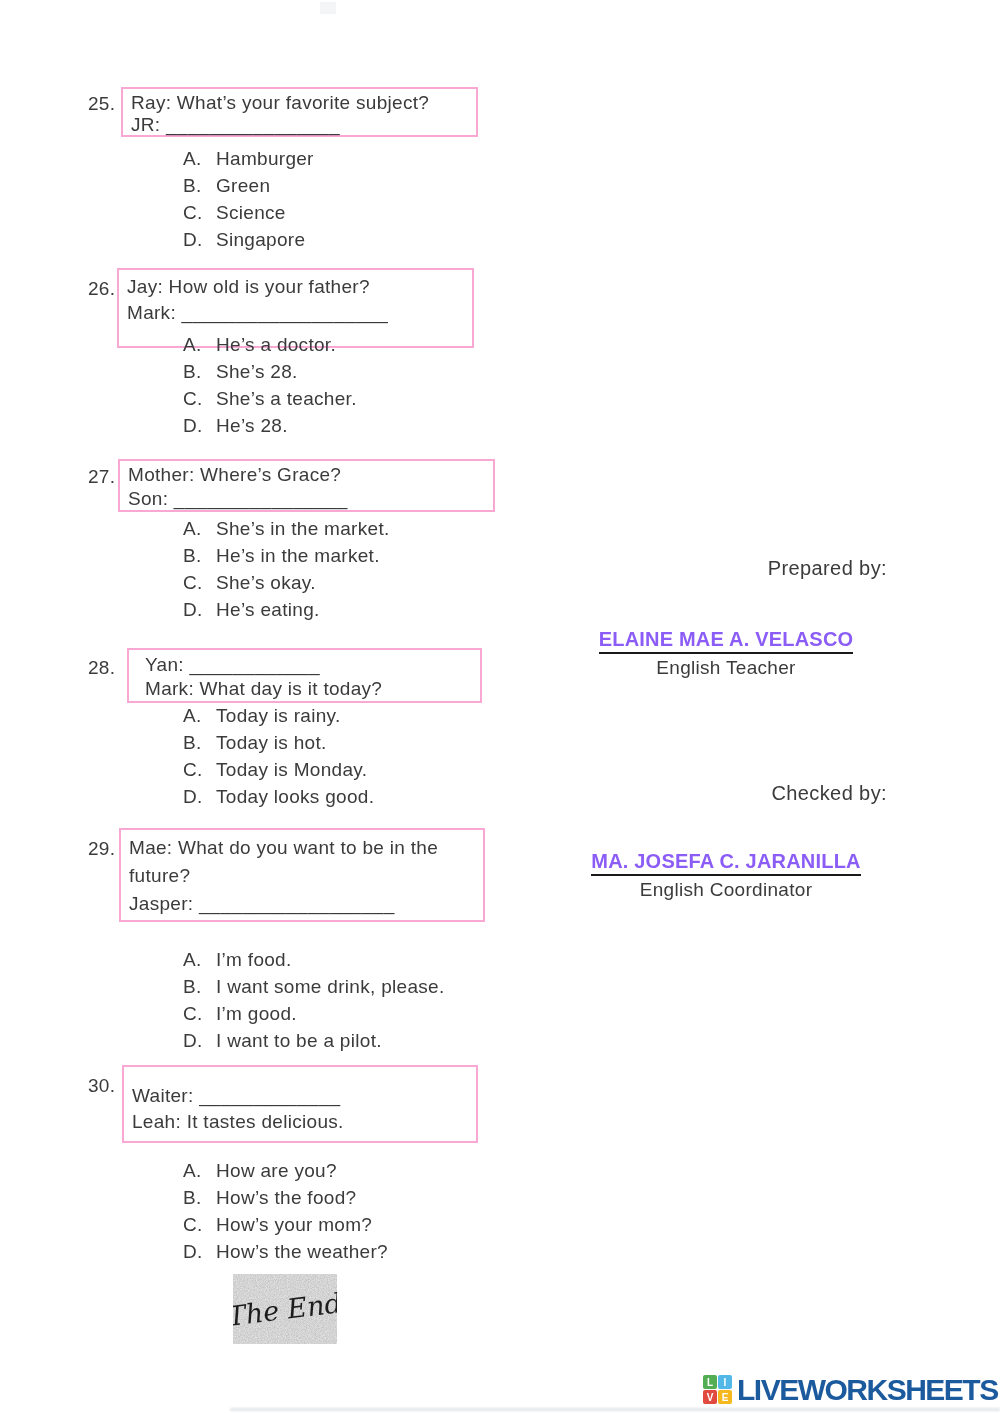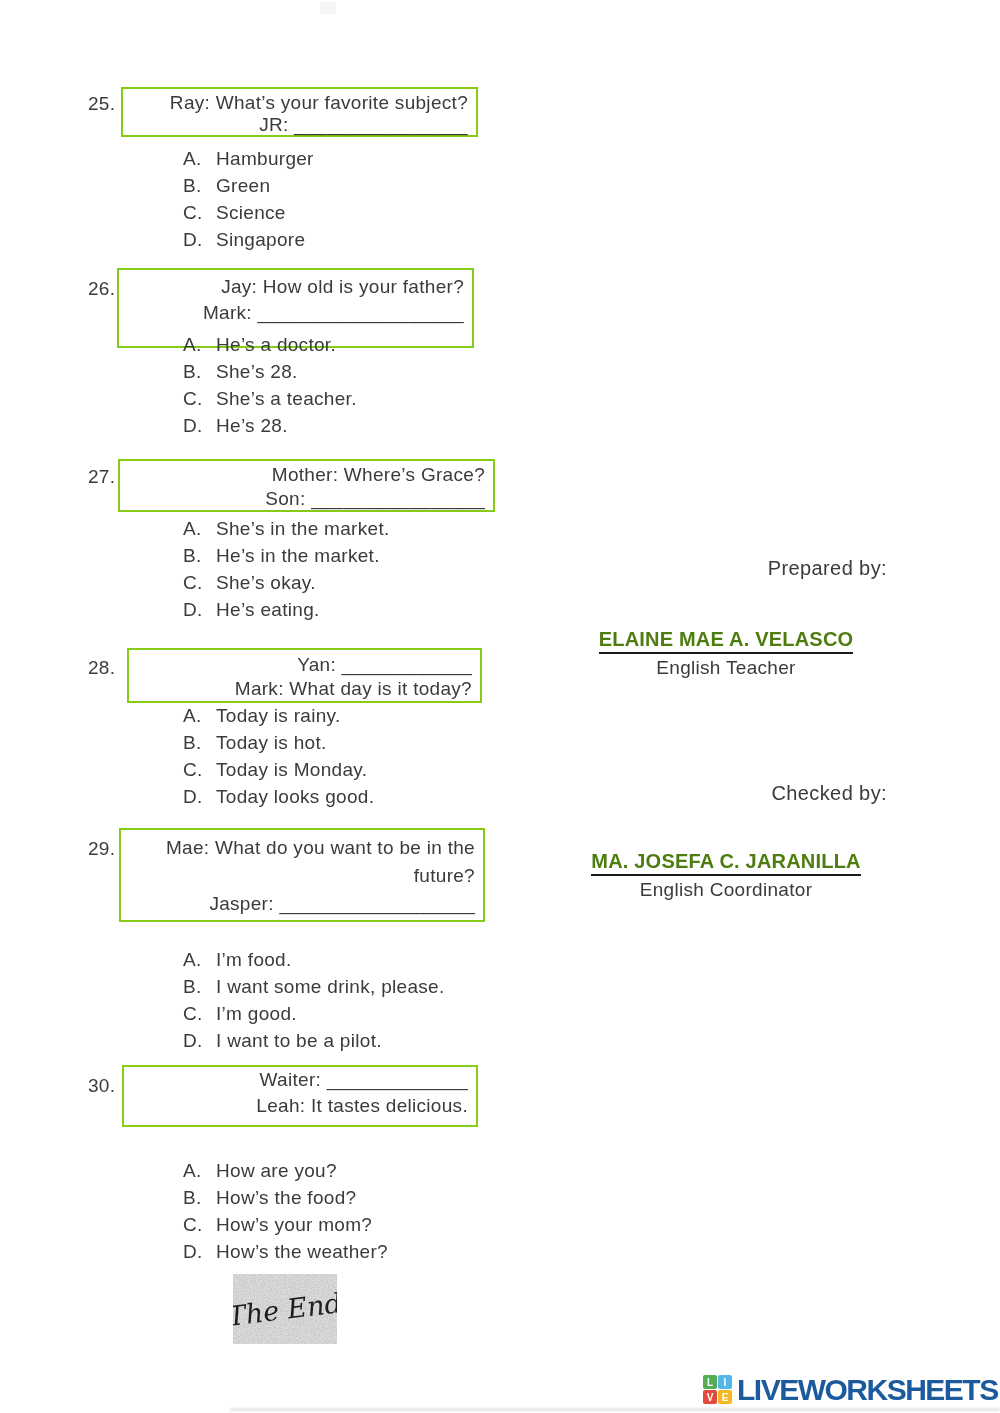--- a/index.html
+++ b/index.html
@@ -4,28 +4,28 @@
 <style>
   html,body{margin:0;padding:0;}
   body{
     width:1000px;height:1413px;position:relative;background:#ffffff;
     font-family:"Liberation Sans",sans-serif;color:#3b3b3b;overflow:hidden;
   }
   .q{position:absolute;left:88px;width:430px;}
   .qnum{position:absolute;left:0;font-size:19px;letter-spacing:.3px;}
   .qbox{
     position:absolute;top:0;box-sizing:border-box;
-    border:2px solid #84cc16;font-size:19px;letter-spacing:.3px;text-align:right;
+    border:2px solid #f9a8d4;font-size:19px;letter-spacing:.3px;
   }
   .opts{position:absolute;left:95px;}
   .opt{height:27px;display:flex;align-items:center;font-size:19px;letter-spacing:.3px;}
   .ol{flex:0 0 33px;}
   .sig{position:absolute;left:565px;width:322px;text-align:center;}
   .sig-label{position:absolute;width:100%;font-size:20px;letter-spacing:.4px;text-align:right;}
-  .sig-name{position:absolute;width:100%;font-size:20px;font-weight:bold;color:#4d7c0f;letter-spacing:.2px;}
+  .sig-name{position:absolute;width:100%;font-size:20px;font-weight:bold;color:#8b5cf6;letter-spacing:.2px;}
   .sig-name span{display:inline-block;border-bottom:2px solid #1a1a1a;padding-bottom:1px;}
   .sig-role{position:absolute;width:100%;font-size:19px;letter-spacing:.3px;}
   .stamp{position:absolute;left:233px;top:1274px;width:104px;height:70px;}
   .footer-logo{position:absolute;left:703px;top:1374px;height:32px;display:flex;align-items:center;}
   .logo-grid{width:30px;height:30px;display:grid;grid-template-columns:14px 14px;grid-template-rows:14px 14px;gap:1px;}
   .logo-sq{display:flex;align-items:center;justify-content:center;color:#ffffff;font-size:10px;font-weight:bold;border-radius:2px;}
   .brand{margin-left:4px;font-size:30px;font-weight:bold;color:#1c5a9e;letter-spacing:-1.5px;}
   .bottom-smudge{position:absolute;left:230px;top:1408px;width:770px;height:3px;background:#ccd3da;opacity:.55;filter:blur(1px);}
   .top-smudge{position:absolute;left:320px;top:2px;width:16px;height:12px;background:#f3f5f7;}
 </style>
@@ -160,21 +160,21 @@
       </div>
     <div class="opt">
         <span class="ol">D.</span>
         <span>I want to be a pilot.</span>
       </div>
   </div>
 </div>
 
 <div class="q" style="top:1065px">
   <span class="qnum" style="top:10px">30.</span>
-  <div class="qbox" style="left:34px;width:356px;height:62px;line-height:26px;padding:0 8px">
+  <div class="qbox" style="left:34px;width:356px;height:78px;line-height:26px;padding:16px 8px">
     <div>Waiter: _____________</div>
     <div>Leah: It tastes delicious.</div>
   </div>
   <div class="opts" style="top:92px">
     <div class="opt">
         <span class="ol">A.</span>
         <span>How are you?</span>
       </div>
     <div class="opt">
         <span class="ol">B.</span>

